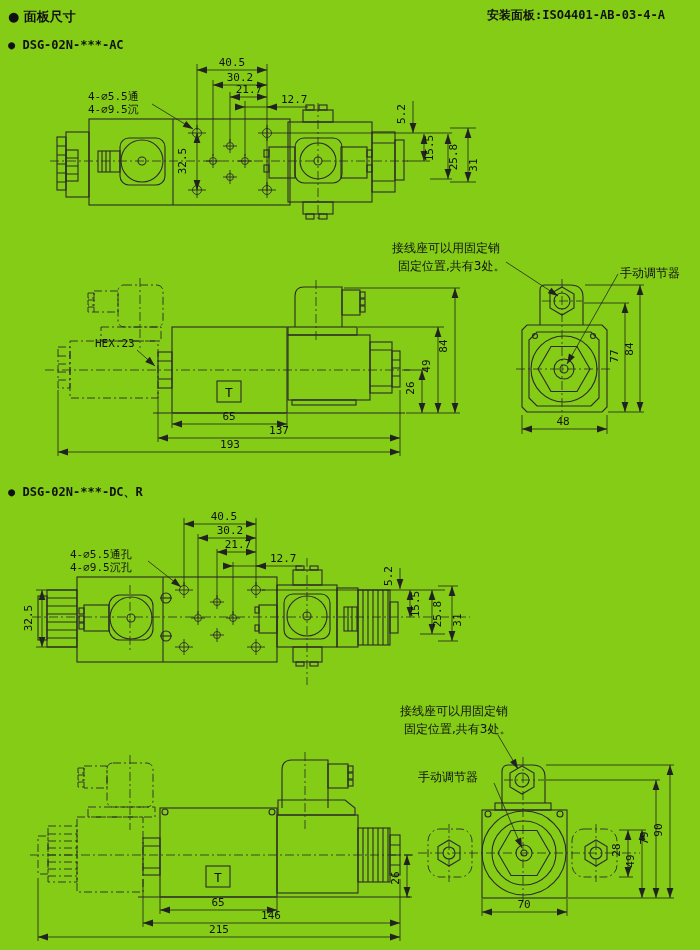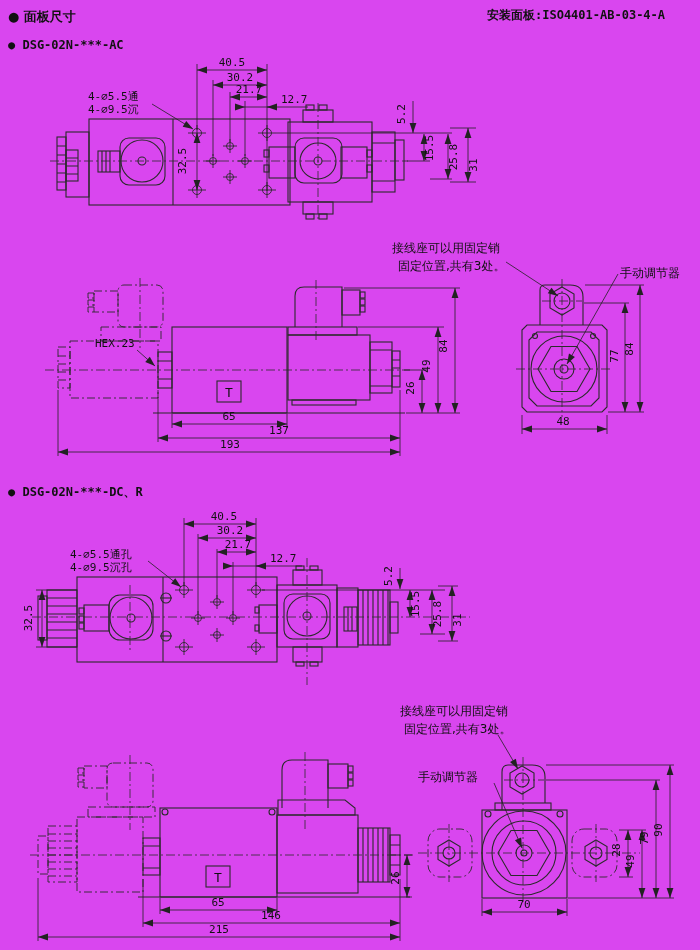--- a/index.html
+++ b/index.html
@@ -1,16 +1,16 @@
 <!DOCTYPE html>
 <html><head>
 <meta charset="utf-8">
 <style>
   html,body { margin:0; padding:0; background:#ffffff; }
-  #page { width:700px; height:950px; position:relative; background:#d946ef; }
+  #page { width:700px; height:950px; position:relative; background:#84cc16; }
   svg { display:block; }
   .s  { fill:none; stroke:#2b2b2b; stroke-width:1.1; }
   .t  { fill:none; stroke:#2b2b2b; stroke-width:0.9; }
   .cd { fill:none; stroke:#2b2b2b; stroke-width:0.8; stroke-dasharray:9 3 2 3; }
   .hd { fill:none; stroke:#2b2b2b; stroke-width:0.9; stroke-dasharray:8 3 2 3; }
   .d  { fill:none; stroke:#222222; stroke-width:0.8; }
   text { fill:#111; }
   text.num { font:11px "DejaVu Sans Mono", monospace; text-anchor:middle; }
   text.cjk { font:12px "DejaVu Sans", sans-serif; text-anchor:middle; }
   text.st  { text-anchor:start; }

